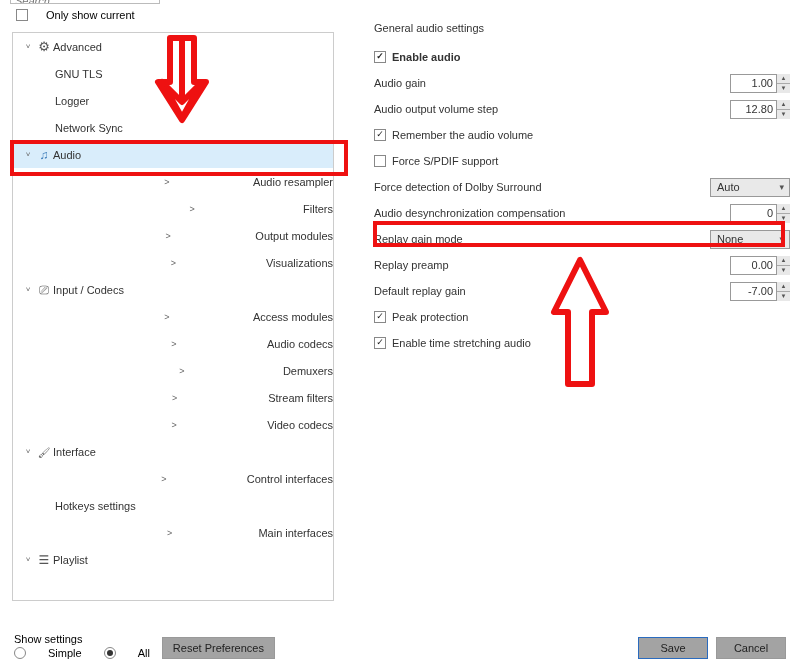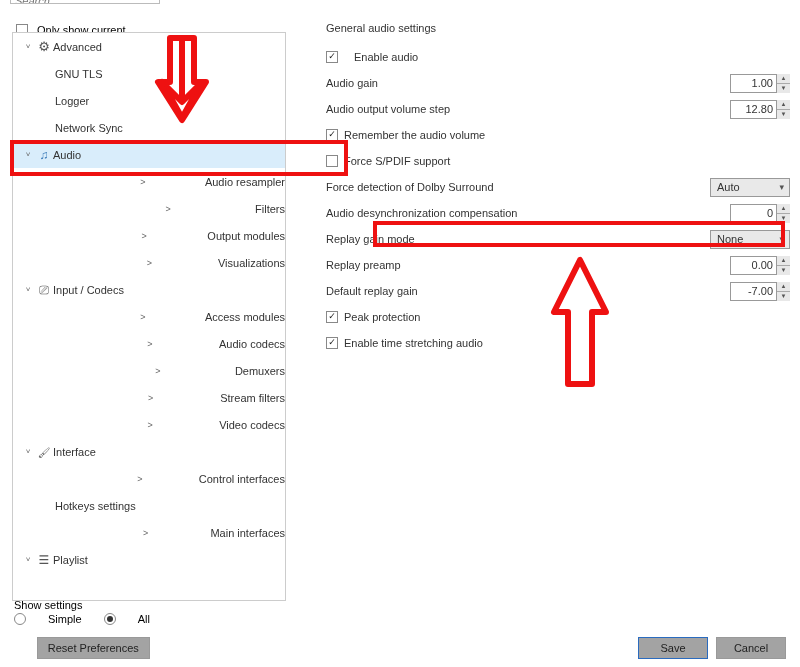--- a/index.html
+++ b/index.html
@@ -1,25 +1,25 @@
 <!DOCTYPE html>
 <html><head>
 <meta charset="utf-8">
 <style>
   * { box-sizing: border-box; margin: 0; padding: 0; font-family: "Segoe UI", Tahoma, sans-serif; font-size: 11px; }
   body { background: #f0f0f0; width: 800px; height: 667px; overflow: hidden; position: relative; }
   .frame { background: #fff; position: absolute; inset: 0; }
   .search-edge { position: absolute; top: -6px; left: 10px; width: 150px; height: 10px; border: 1px solid #bbb; color: #777; font-style: italic; padding-left: 4px; overflow: hidden; }
 
-  .show-current { position: absolute; top: 24px; left: 16px; display: flex; align-items: center; gap: 9px; }
+  .show-current { position: absolute; top: 9px; left: 16px; display: flex; align-items: center; gap: 18px; }
   .cb { width: 12px; height: 12px; border: 1px solid #888; background: #fff; display: inline-flex; align-items: center; justify-content: center; }
   .cb.checked::after { content: "✓"; font-size: 9px; color: #222; position: relative; top: -1px; }
 
   .panel-wrap { display: flex; position: absolute; top: 32px; left: 12px; right: 8px; bottom: 66px; }
-  .tree-wrap { width: 274px; border: 1px solid #ccc; position: relative; background: #fff; overflow: hidden; }
+  .tree-wrap { width: 322px; border: 1px solid #ccc; position: relative; background: #fff; overflow: hidden; }
   .tree { position: absolute; inset: 0; overflow-y: scroll; }
   .tree::-webkit-scrollbar { width: 15px; }
   .tree::-webkit-scrollbar-track { background: #f0f0f0; border-left: 1px solid #ddd; }
   .tree::-webkit-scrollbar-thumb { background: #c6c6c6; border: 1px solid #aaa; }
 
   .tree-row { display: flex; align-items: center; height: 27px; border-bottom: 0; white-space: nowrap; cursor: default; }
   .tree-row .caret { width: 14px; text-align: center; color: #666; font-size: 8px; }
   .tree-row .iconslot { width: 18px; text-align: center; font-size: 12px; color: #555; }
   .tree-row .label { color: #333; }
   .lvl0 { padding-left: 8px; }
@@ -166,21 +166,21 @@
             <span class="iconslot ico-playlist"></span>
             <span class="label">Playlist</span>
           </div>
         </div>
     </div>
 
     <div class="right">
       <div class="section-title">General audio settings</div>
       <div id="fields">
           <div class="field">
-            <div style="display: flex; align-items: center; gap: 16px;">
+            <div style="display: flex; align-items: center; gap: 6px; font-weight: bold;">
               <span class="cb checked"></span>
               <span class="flabel">Enable audio</span>
             </div>
           </div>
           <div class="field">
             <span class="flabel">Audio gain</span>
             <div class="num-input">
               <span class="val">1.00</span>
               <div class="spin">
                 <div>▲</div>
@@ -262,21 +262,21 @@
             <div style="display: flex; align-items: center; gap: 6px;">
               <span class="cb checked"></span>
               <span class="flabel">Enable time stretching audio</span>
             </div>
           </div>
         </div>
     </div>
   </div>
 
   <div class="footer">
-    <div style="display:flex; align-items:flex-end; gap:12px;flex-direction:column;">
+    <div style="display:flex; align-items:flex-end; gap:12px;">
       <div class="show-settings">
         <div class="title">Show settings</div>
         <div class="radios">
           <span class="radio"></span>
           <span>Simple</span>
           <span class="radio checked"></span>
           <span>All</span>
         </div>
       </div>
       <div class="btn">Reset Preferences</div>

